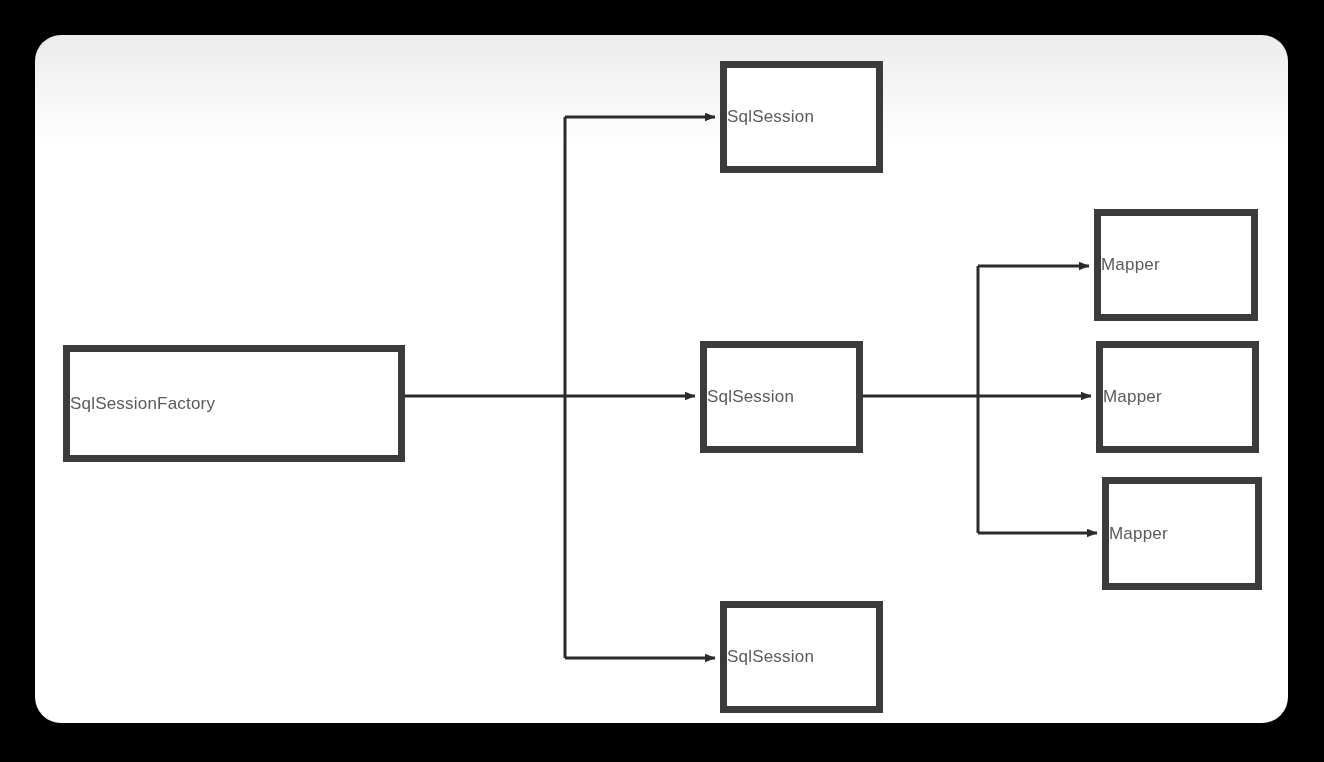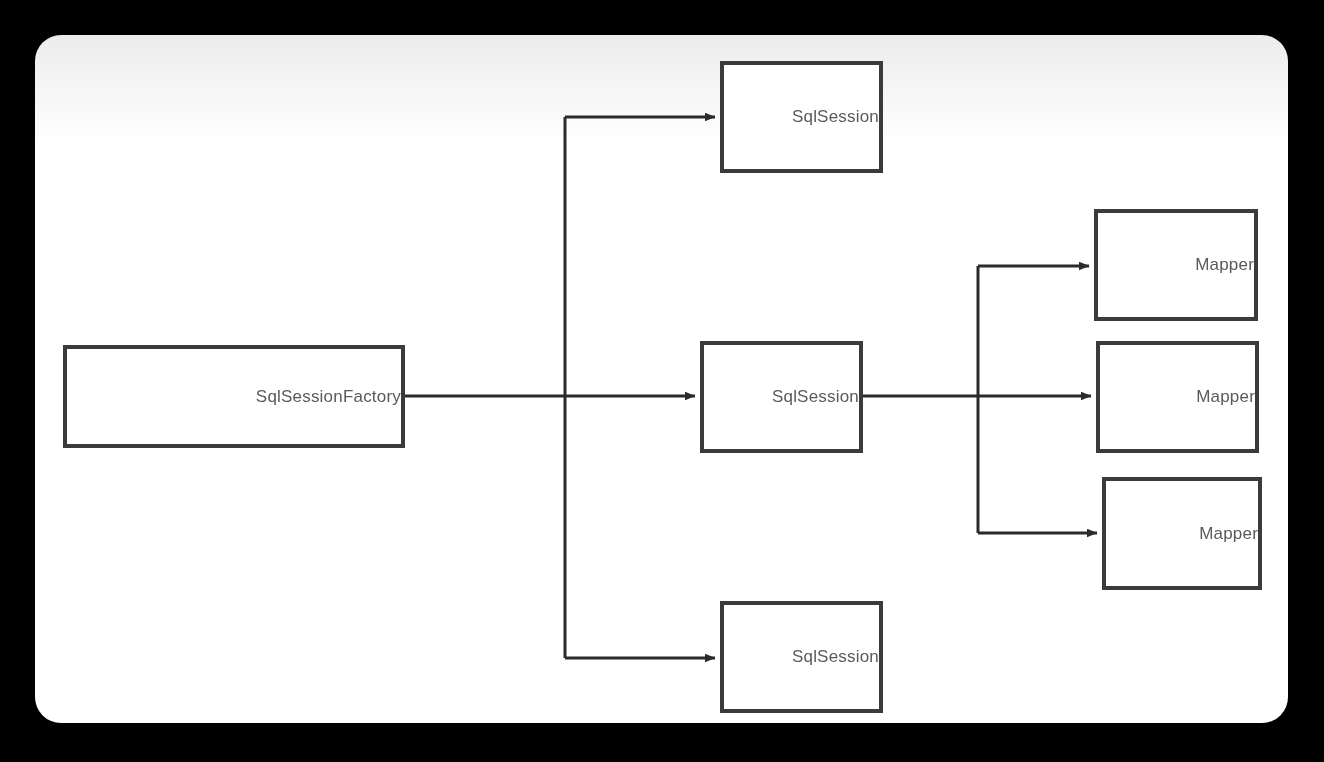--- a/index.html
+++ b/index.html
@@ -32,24 +32,24 @@
     position: absolute;
     left: 0;
     top: 0;
     width: 1324px;
     height: 762px;
   }
   .node {
     position: absolute;
     box-sizing: border-box;
     background: #ffffff;
-    border: 4px solid #0c4a6e;
+    border: 7px solid #0c4a6e;
     display: flex;
     align-items: center;
-    justify-content: flex-end;
+    justify-content: flex-start;
     color: #5a5a5a;
     font-size: 17px;
     font-family: "Liberation Sans", sans-serif;
     letter-spacing: 0.2px;
     white-space: nowrap;
   }
   .node-label {
     pointer-events: none;
   }
 </style>
@@ -80,21 +80,21 @@
       <path d="M 978 266 L 978 533"></path>
 
       <path d="M 863 396 L 1091 396" marker-end="url(#arrowhead)"></path>
 
       <path d="M 978 266 L 1089 266" marker-end="url(#arrowhead)"></path>
 
       <path d="M 978 533 L 1097 533" marker-end="url(#arrowhead)"></path>
     </g>
   </svg>
 
-  <div class="node" id="node-factory" style="left: 63px; top: 345px; width: 342px; height: 103px; border-color: rgb(59, 59, 59); background: rgb(255, 255, 255); color: rgb(90, 90, 90); font-size: 17px;">
+  <div class="node" id="node-factory" style="left: 63px; top: 345px; width: 342px; height: 117px; border-color: rgb(59, 59, 59); background: rgb(255, 255, 255); color: rgb(90, 90, 90); font-size: 17px;">
     <span class="node-label">SqlSessionFactory</span>
   </div>
 
   <div class="node" id="node-session-top" style="left: 720px; top: 61px; width: 163px; height: 112px; border-color: rgb(59, 59, 59); background: rgb(255, 255, 255); color: rgb(90, 90, 90); font-size: 17px;">
     <span class="node-label">SqlSession</span>
   </div>
 
   <div class="node" id="node-session-middle" style="left: 700px; top: 341px; width: 163px; height: 112px; border-color: rgb(59, 59, 59); background: rgb(255, 255, 255); color: rgb(90, 90, 90); font-size: 17px;">
     <span class="node-label">SqlSession</span>
   </div>

